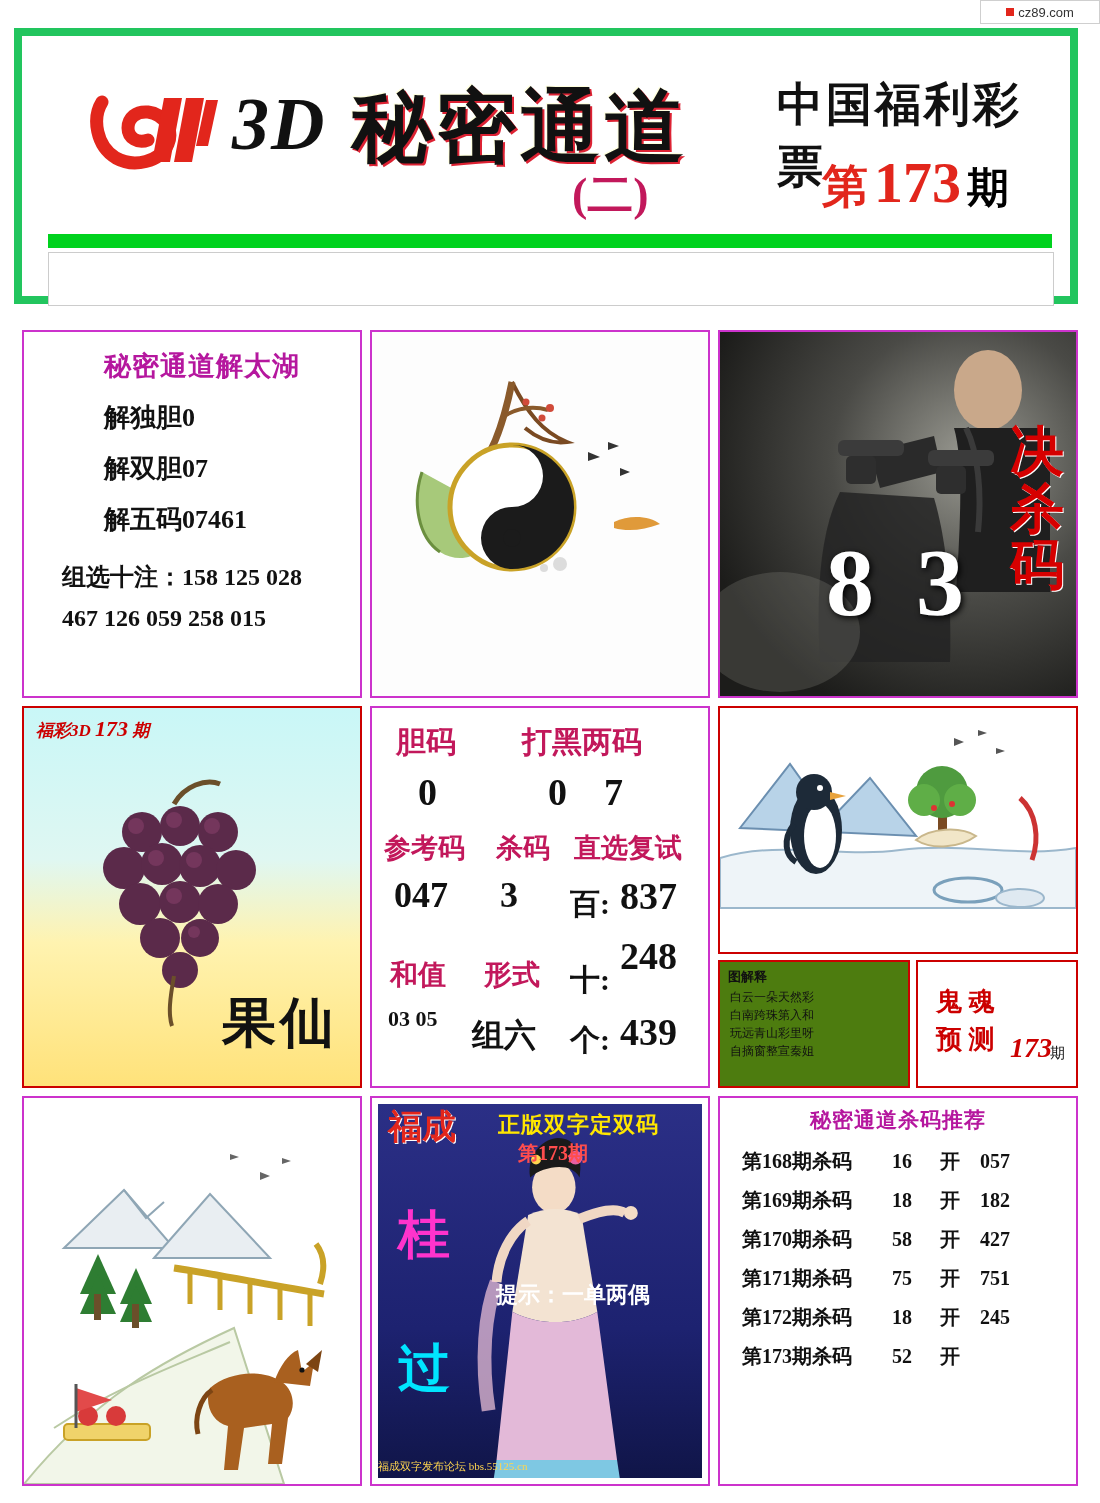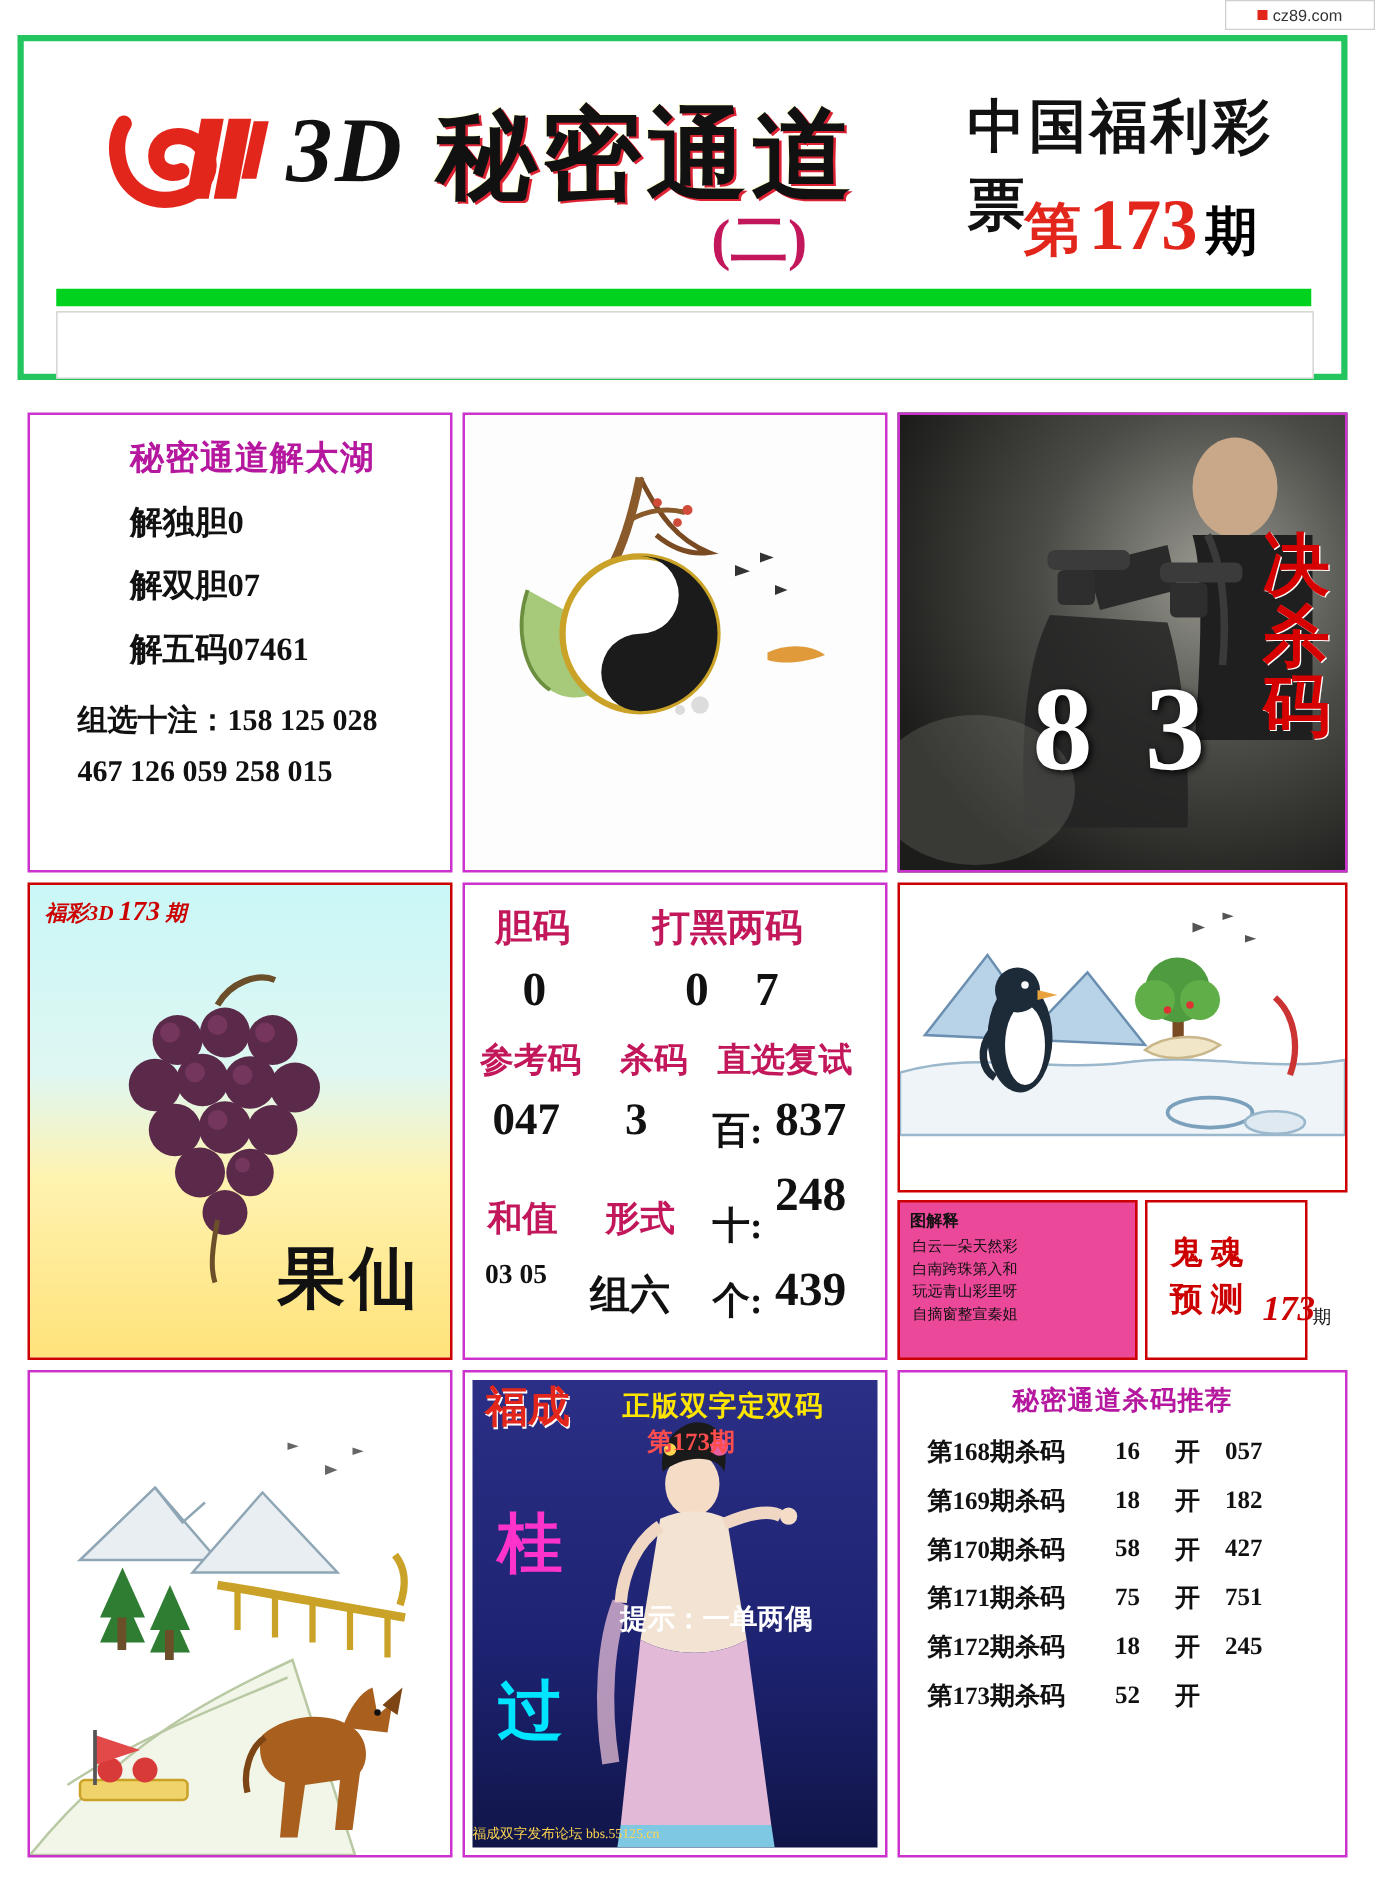--- a/index.html
+++ b/index.html
@@ -6,21 +6,21 @@
   body{width:1100px;height:1503px;font-family:"Liberation Serif",serif;position:relative;overflow:hidden;}
   .page{position:absolute;left:0;top:0;width:1100px;height:1503px;}
 
   
   .watermark{position:absolute;right:0;top:0;width:118px;height:22px;background:#ffffff;border:1px solid #cfcfcf;
              display:flex;align-items:center;justify-content:center;font-family:"Liberation Sans",sans-serif;
              font-size:13px;color:#333;}
   .watermark .dot{width:8px;height:8px;background:#e2261c;margin-right:4px;display:inline-block;}
 
   
-  .header{position:absolute;left:14px;top:28px;width:1064px;height:276px;border:5px solid #22c55e;background:#ffffff;box-sizing:border-box;}
+  .header{position:absolute;left:14px;top:28px;width:1064px;height:276px;border:8px solid #22c55e;background:#ffffff;box-sizing:border-box;}
   .hdr-inner{position:absolute;left:10px;top:8px;width:1034px;height:182px;}
   .logo{position:absolute;left:58px;top:40px;width:130px;height:92px;}
   .logo svg{width:130px;height:92px;}
   .title3d{position:absolute;left:200px;top:38px;font-size:74px;font-weight:bold;color:#111;letter-spacing:2px;
            font-family:"Liberation Serif",serif;font-style:italic;}
   .title-cn{position:absolute;left:320px;top:30px;font-size:80px;font-weight:bold;color:#111;letter-spacing:4px;
             text-shadow:2px 2px 0 #d23, -1px -1px 0 #ffd;}
   .subtitle{position:absolute;left:540px;top:120px;font-size:46px;color:#c2185b;font-weight:bold;}
   .right-cn{position:absolute;left:745px;top:30px;font-size:46px;font-weight:bold;color:#111;letter-spacing:3px;}
   .issue-row{position:absolute;left:790px;top:105px;font-size:46px;font-weight:bold;color:#e2261c;}
@@ -60,24 +60,24 @@
   .guoxian{position:absolute;right:22px;bottom:26px;font-size:54px;font-weight:bold;color:#111;letter-spacing:4px;}
 
   
   #c-nums{left:370px;top:706px;width:340px;height:382px;border:2px solid #cc33cc;}
   .np{position:absolute;color:#c2185b;font-weight:bold;}
   .npd{position:absolute;color:#111;font-weight:bold;}
 
   
   #c-peng{left:718px;top:706px;width:360px;height:248px;border:2px solid #cc0000;background:#fdfdfd;overflow:hidden;}
   
-  #c-note{left:718px;top:960px;width:192px;height:128px;border:2px solid #cc0000;background:#ec4899;}
+  #c-note{left:718px;top:960px;width:192px;height:128px;border:2px solid #cc0000;background:#4d7c0f;}
   .note-title{font-size:13px;color:#111;margin:6px 0 2px 8px;font-weight:bold;}
   .note-lines{font-size:12px;color:#111;margin-left:10px;line-height:1.5;}
-  #c-ghost{left:916px;top:960px;width:130px;height:128px;border:2px solid #cc0000;background:#fff;}
+  #c-ghost{left:916px;top:960px;width:162px;height:128px;border:2px solid #cc0000;background:#fff;}
   .ghost-cn{position:absolute;left:18px;top:26px;font-size:26px;font-weight:bold;color:#c00;line-height:1.1;}
   .ghost-cn2{position:absolute;left:18px;top:60px;font-size:26px;font-weight:bold;color:#c00;}
   .ghost-num{position:absolute;left:92px;top:70px;font-size:28px;color:#cc0000;font-style:italic;font-weight:bold;}
   .ghost-q{position:absolute;left:132px;top:82px;font-size:15px;color:#111;}
 
   
   #c-horse{left:22px;top:1096px;width:340px;height:390px;border:2px solid #cc33cc;background:#ffffff;overflow:hidden;}
 
   
   #c-lady{left:370px;top:1096px;width:340px;height:390px;border:2px solid #cc33cc;background:#ffffff;padding:6px;}

